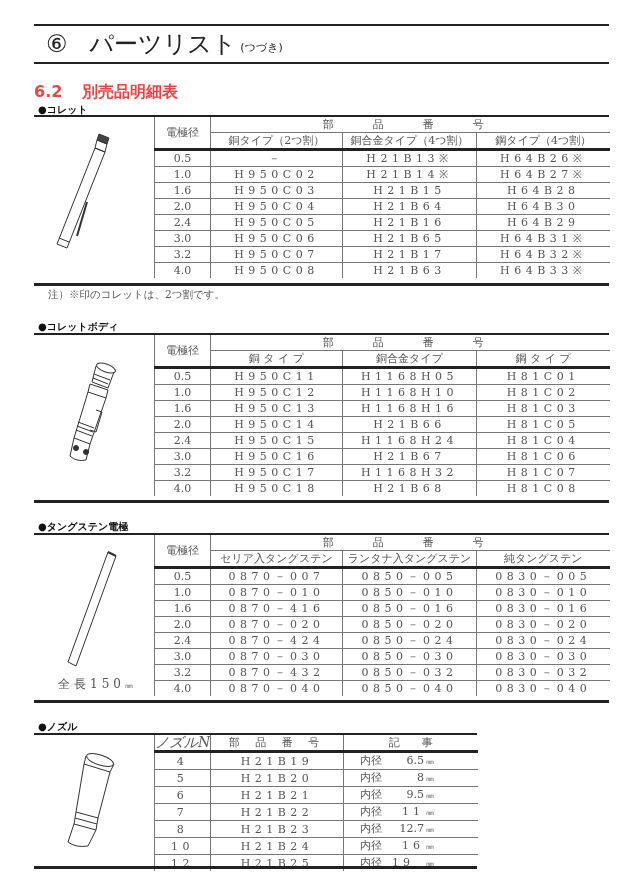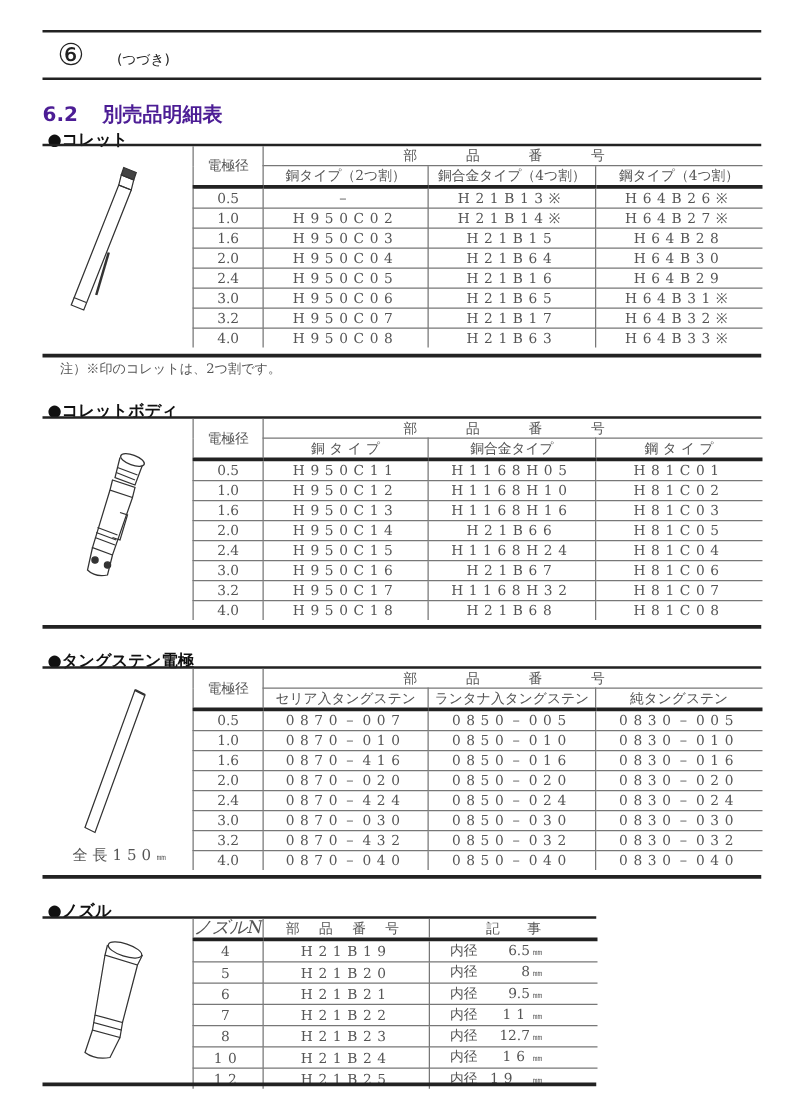--- a/index.html
+++ b/index.html
@@ -12,27 +12,27 @@
   .chapter-title {
     position: absolute; left: 46px; top: 27px; height: 34px;
     font-family: "DejaVu Sans", "Liberation Sans", sans-serif;
     font-size: 24px; color: #222; display: flex; align-items: center; white-space: nowrap;
   }
   .chapter-title .num { margin-right: 22px; font-size: 24px; }
   .chapter-title .sub { font-size: 11px; margin-left: 4px; margin-top: 6px; }
   .section-title {
     position: absolute; left: 34px; top: 82px;
     font-family: "DejaVu Sans", "Liberation Sans", sans-serif;
-    font-size: 16px; font-weight: bold; color: #4c1d95; white-space: nowrap;
+    font-size: 16px; font-weight: bold; color: #ef4444; white-space: nowrap;
   }
   .section-title .snum { margin-right: 14px; }
   .sub-head {
     position: absolute; left: 38px;
     font-family: "DejaVu Sans", "Liberation Sans", sans-serif;
-    font-size: 13px; font-weight: bold; color: #111; white-space: nowrap;
+    font-size: 10px; font-weight: bold; color: #111; white-space: nowrap;
   }
   table.parts {
     position: absolute; border-collapse: collapse; table-layout: fixed;
     font-size: 11px; color: #555;
   }
   table.parts td, table.parts th {
     border: 1px solid #777; padding: 0; height: 15px; line-height: 15px;
     text-align: center; font-weight: normal; white-space: nowrap; overflow: hidden;
   }
   table.parts th { color: #555; }
@@ -47,20 +47,21 @@
   .illus { position: absolute; }
   .length-label { position: absolute; left: 58px; top: 676px; font-size: 12px; color: #555; white-space: nowrap; }
   .length-label .unit { font-size: 8px; }
 </style>
 </head>
 <body>
 
 <div class="rule" style="left:34px; top:24px; width:575px; height:2px;"></div>
 <div class="chapter-title">
   <span class="num">⑥</span>
+  <span>パーツリスト</span>
   <span class="sub">(つづき)</span>
 </div>
 <div class="rule" style="left:34px; top:62px; width:575px; height:2px;"></div>
 
 <div class="section-title">
   <span class="snum">6.2</span>
   <span>別売品明細表</span>
 </div>
 
 <div class="sub-head" style="top:103px;">●コレット</div>

